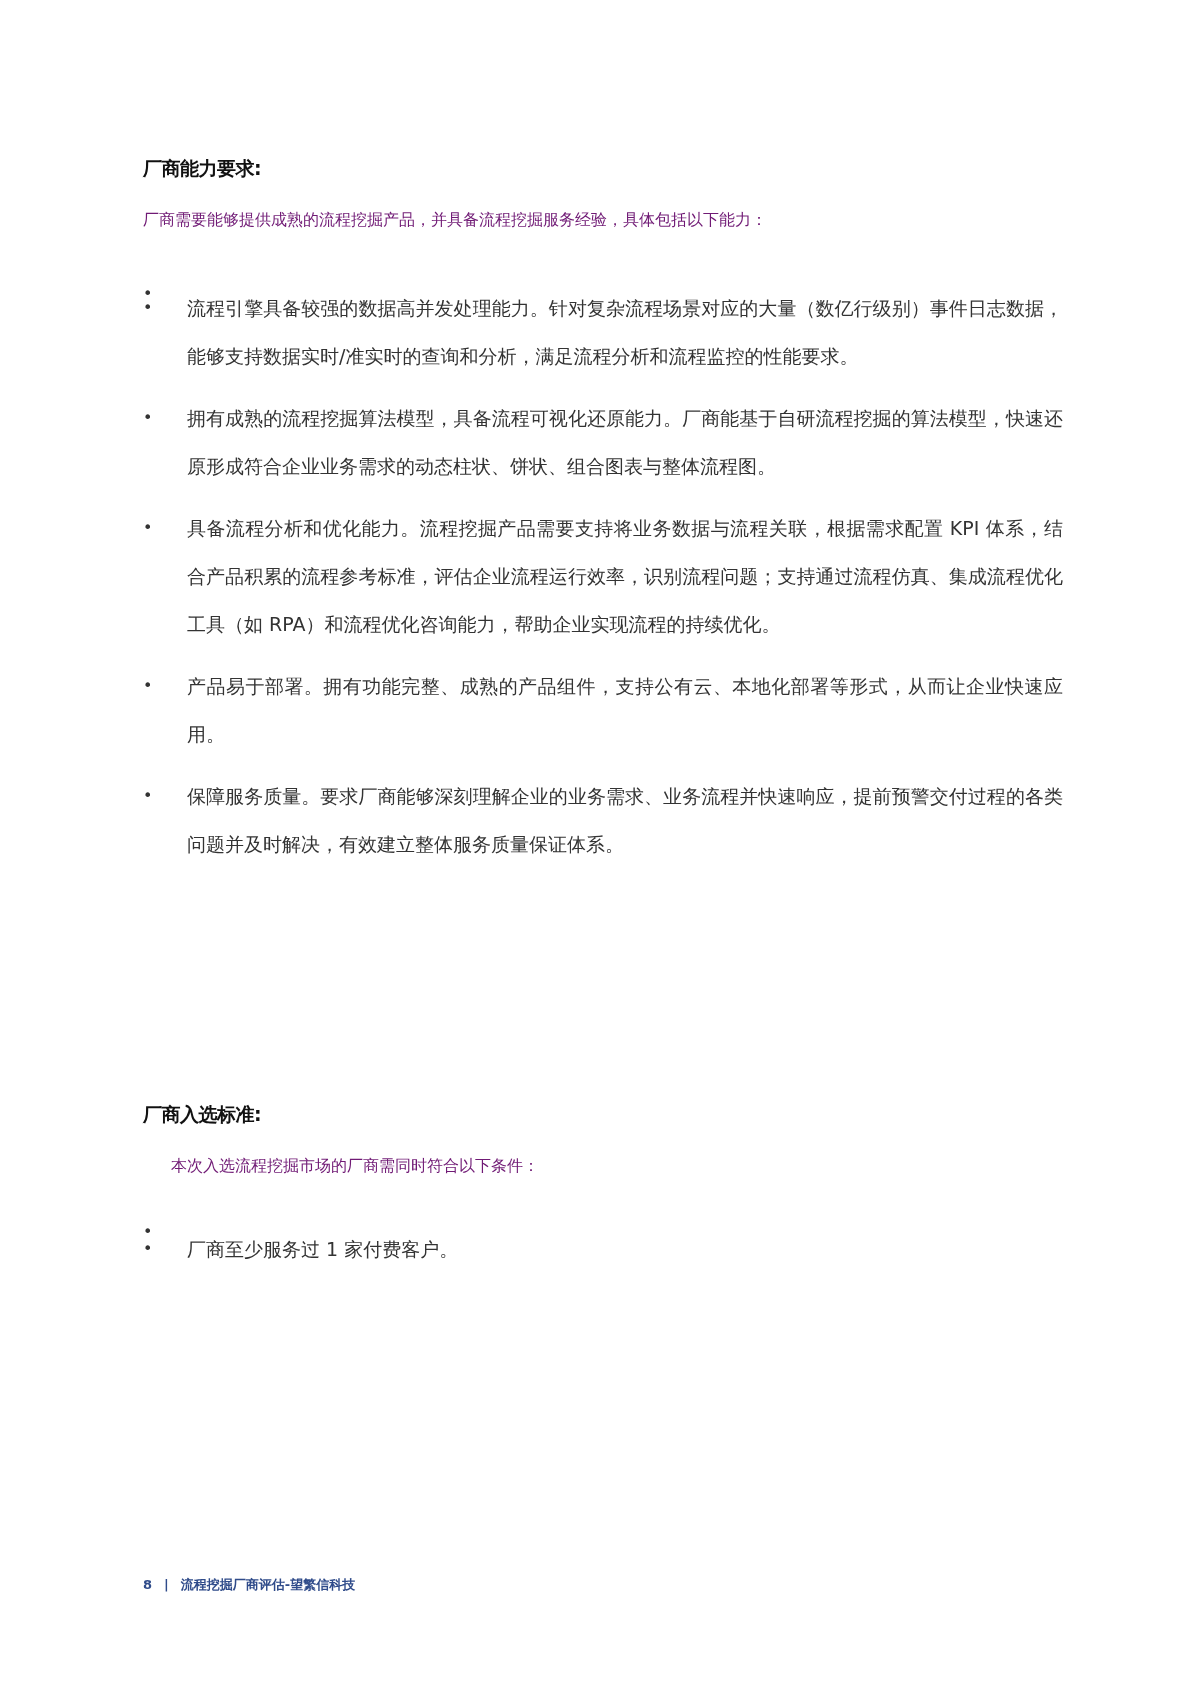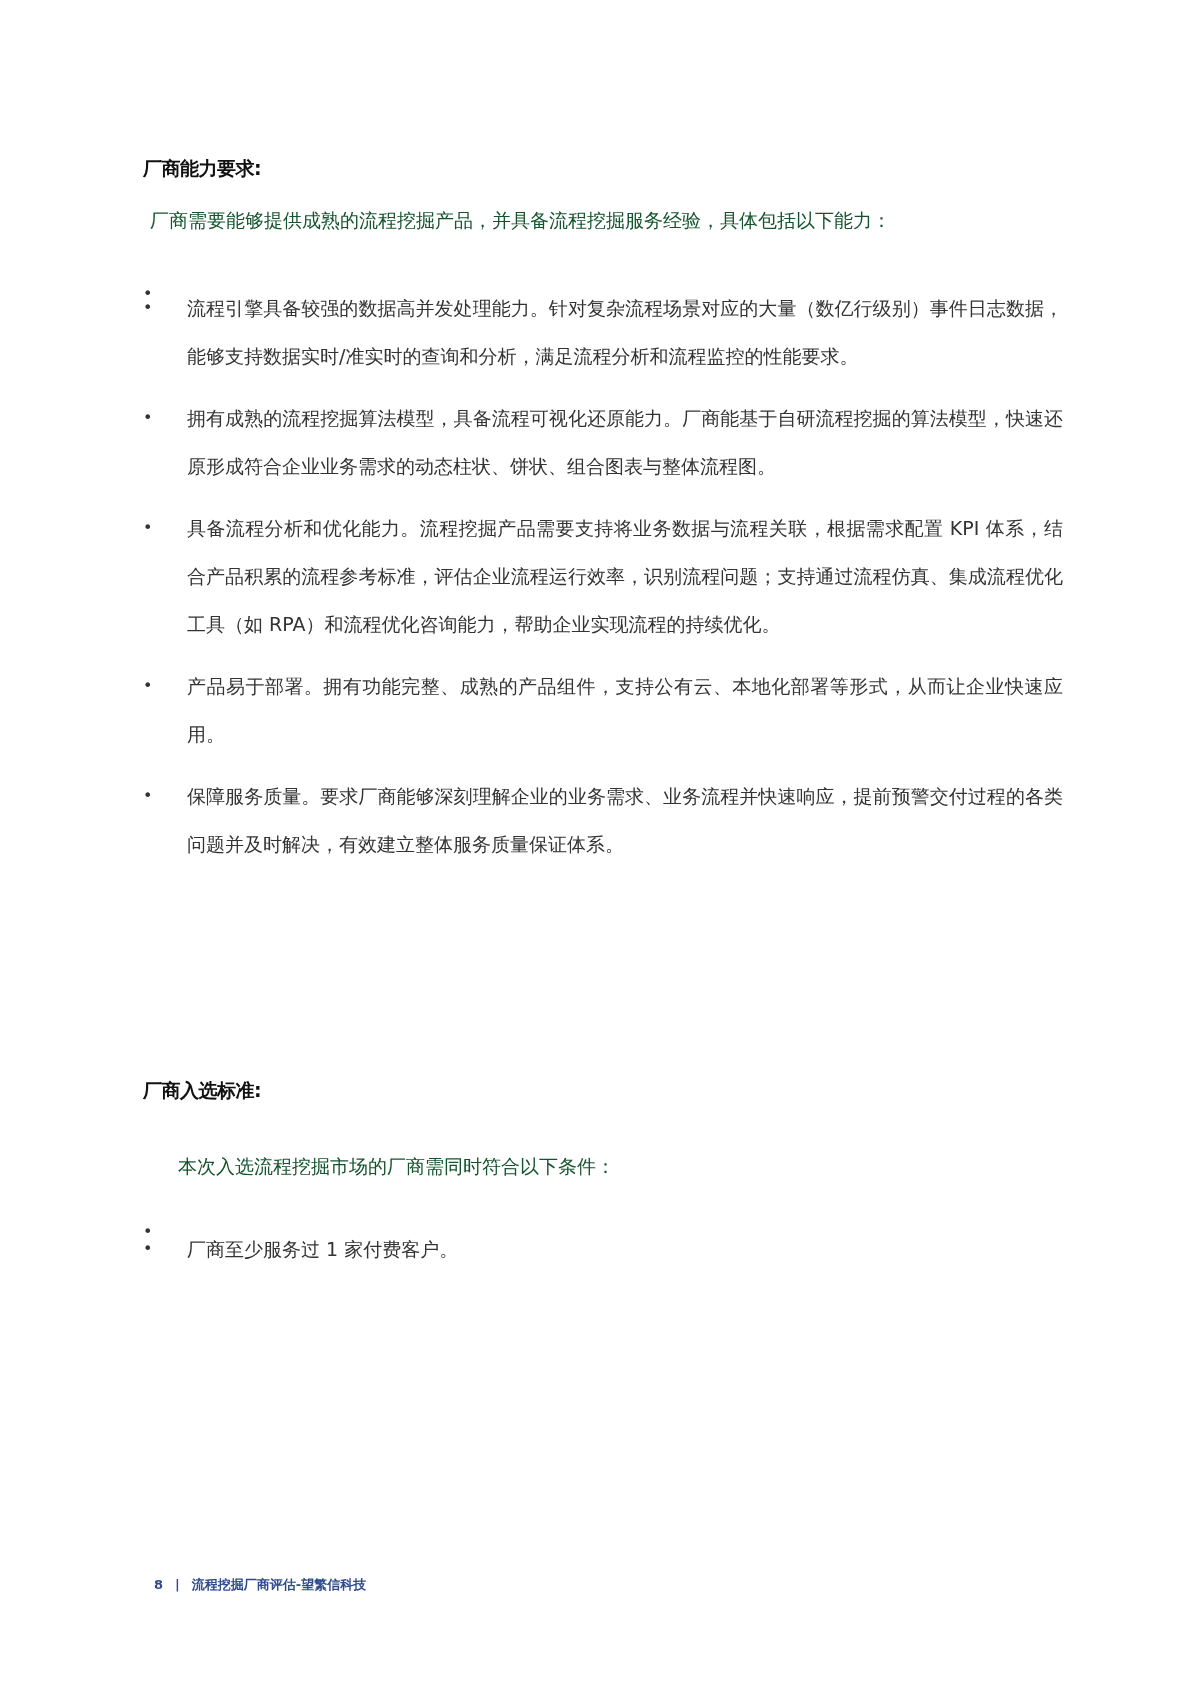--- a/index.html
+++ b/index.html
@@ -8,27 +8,27 @@
       font-family: "DejaVu Sans", "Liberation Sans", sans-serif;
       color: #333333;
     }
     .page { position: absolute; left: 0; top: 0; width: 1200px; height: 1202px; }
     .heading {
       position: absolute; left: 143px;
       font-size: 19px; font-weight: bold; color: #111111;
       letter-spacing: -0.5px;
     }
     .para {
-      position: absolute; left: 150px; width: 920px;
-      font-size: 19px; line-height: 48px; color: #14532d;
+      position: absolute; left: 143px; width: 920px;
+      font-size: 16px; line-height: 48px; color: #701a75;
     }
     .bullet-list { position: absolute; left: 143px; width: 920px; margin: 0; padding: 0; list-style: none; }
     .bullet-item { position: relative; padding-left: 44px; font-size: 19px; line-height: 48px; color: #333333; text-align: justify; }
     .bullet-dot { position: absolute; left: 0; top: 0; width: 20px; font-size: 16px; color: #333333; }
-    .footer { position: absolute; left: 154px; top: 1576px; font-size: 13px; color: #2f4b8a; font-weight: bold; }
+    .footer { position: absolute; left: 143px; top: 1576px; font-size: 13px; color: #2f4b8a; font-weight: bold; }
     .footer .sep { margin: 0 12px; }
   </style>
 </head>
 <body>
 
 <div class="page">
 
   <div class="heading" style="top:156px;">厂商能力要求:</div>
 
   <div class="para" style="top:196px;">厂商需要能够提供成熟的流程挖掘产品，并具备流程挖掘服务经验，具体包括以下能力：</div>
@@ -52,21 +52,21 @@
     <li class="bullet-item" style="margin-top:14px;">
       <span class="bullet-dot">•</span>
       <span>产品易于部署。拥有功能完整、成熟的产品组件，支持公有云、本地化部署等形式，从而让企业快速应用。</span>
     </li>
     <li class="bullet-item" style="margin-top:14px;">
       <span class="bullet-dot">•</span>
       <span>保障服务质量。要求厂商能够深刻理解企业的业务需求、业务流程并快速响应，提前预警交付过程的各类问题并及时解决，有效建立整体服务质量保证体系。</span>
     </li>
   </ul>
 
-  <div class="heading" style="top:1078px;">厂商入选标准:</div>
+  <div class="heading" style="top:1102px;">厂商入选标准:</div>
 
   <div class="para" style="top:1142px;margin-left:28px;">本次入选流程挖掘市场的厂商需同时符合以下条件：</div>
 
   <ul class="bullet-list" style="top:1208px;">
     <li class="bullet-item">
       <span class="bullet-dot">•</span>
     </li>
     <li class="bullet-item" style="margin-top:17px;">
       <span class="bullet-dot">•</span>
       <span>厂商至少服务过 1 家付费客户。</span>

